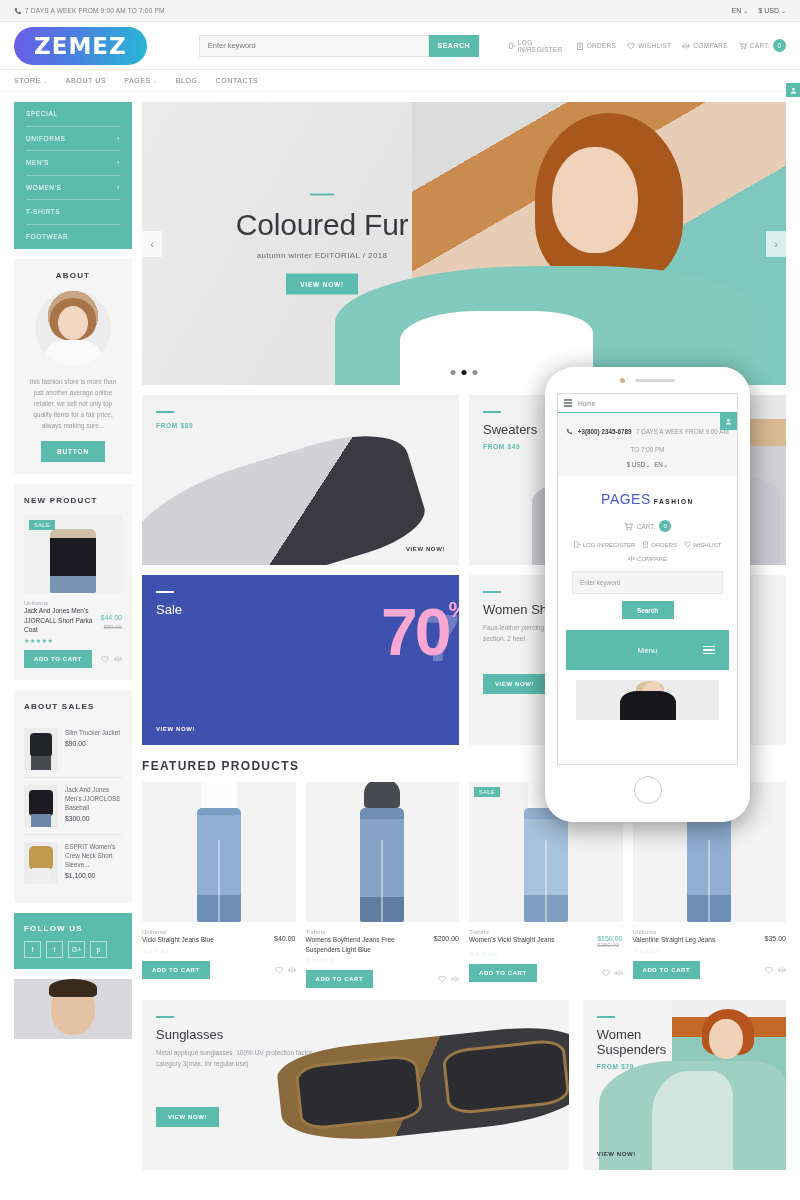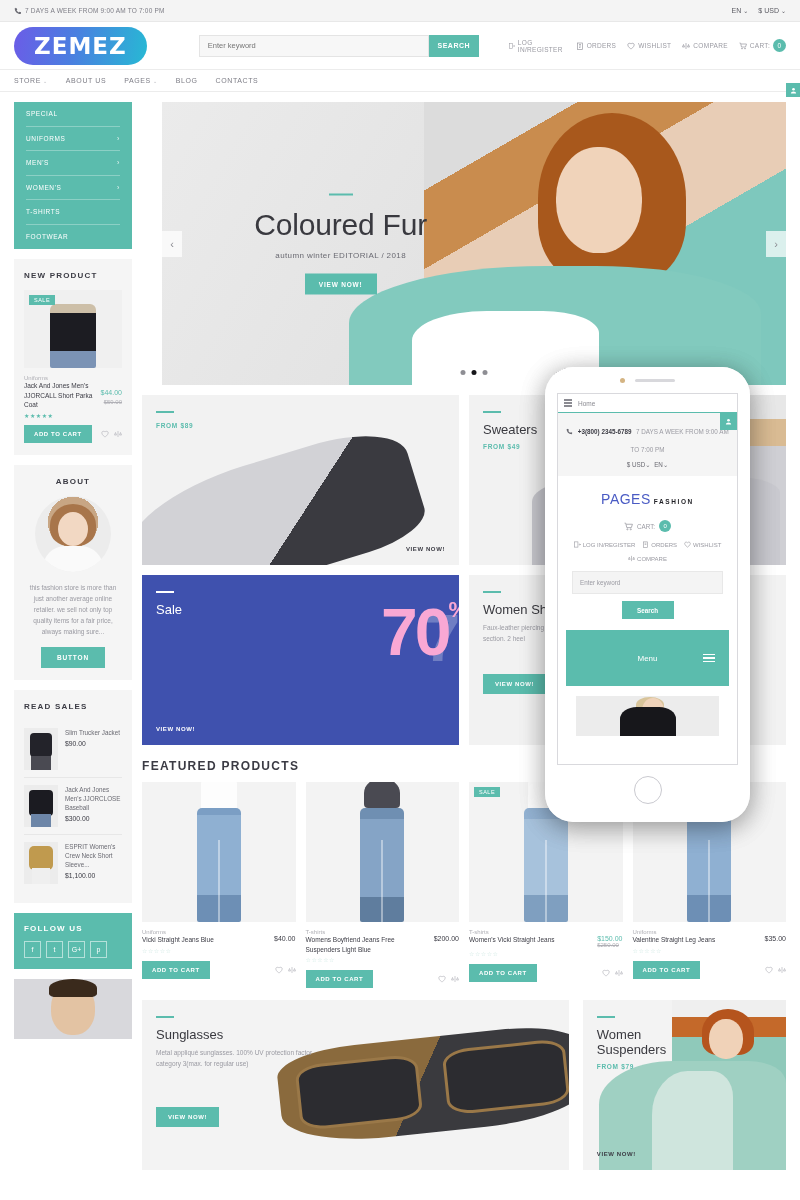--- a/index.html
+++ b/index.html
@@ -178,21 +178,20 @@
     width:17px; height:17px; border:1px solid rgba(255,255,255,.55);
     display:flex; align-items:center; justify-content:center; color:#fff;
     font-size:7px; cursor:pointer;
   }
   .botpic { height:60px; margin-top:10px; background:#d8d8dc; overflow:hidden; position:relative;}
 
   
   .hero {
     height:283px; position:relative; overflow:hidden;
     background:linear-gradient(120deg,#ebebeb 0%,#e2e2e2 52%,#d9d9d9 100%);
-    margin-left:20px;
   }
   .hero-model {
     position:absolute; right:0; top:0; width:58%; height:100%;
     background:linear-gradient(150deg,#dcdcdc 0 18%, #c98c4e 18% 34%, #e8cdb6 34% 56%, #7ec8bd 56% 100%);
   }
   .hero-hair {
     position:absolute; right:16%; top:4%; width:148px; height:172px;
     background:#a8581c; border-radius:52% 52% 38% 38%;
   }
   .hero-face {
@@ -362,21 +361,21 @@
   .ph-link { font-size:6px; color:#9a9aa2; display:flex; align-items:center; gap:2px; }
   .ph-searchbox {
     margin:9px 14px 0; height:23px; background:#f4f4f4; border:1px solid #e8e8e8;
     display:flex; align-items:center; padding:0 7px; font-size:6.3px; color:#9a9aa2;
   }
   .ph-searchbtn {
     margin:7px auto 0; width:52px; height:18px; background:#5bbcad; color:#fff;
     font-size:6.3px; font-weight:bold; display:flex; align-items:center; justify-content:center;
   }
   .ph-menu {
-    margin:11px 8px 0; height:56px; background:#5bbcad; display:flex; align-items:center;
+    margin:11px 8px 0; height:40px; background:#5bbcad; display:flex; align-items:center;
     justify-content:center; position:relative; color:#fff; font-size:8px;
   }
   .ph-menu .bars { position:absolute; right:14px; display:flex; flex-direction:column; gap:2px; }
   .ph-menu .bars span { width:12px; height:1.6px; background:#fff; display:block; }
   .ph-banner {
     margin:10px 18px 0; height:40px; background:#ececec; position:relative; overflow:hidden;
   }
   .ph-bn-jacket { position:absolute; left:50%; top:28%; transform:translateX(-50%); width:56px; height:40px; background:#17171b; border-radius:30% 30% 0 0; }
   .ph-bn-face { position:absolute; left:54%; top:6%; transform:translateX(-50%); width:22px; height:26px; background:#efd3ba; border-radius:48%; }
   .ph-bn-hair { position:absolute; left:52%; top:2%; transform:translateX(-50%); width:28px; height:16px; background:#d8c49a; border-radius:50% 50% 20% 20%; }
@@ -486,20 +485,31 @@
           <span class="arr"></span>
         </div>
       <div class="catitem">
           <span>FOOTWEAR</span>
           <span class="arr"></span>
         </div>
     </div>
 
 
     <div class="widget">
+      <div class="wtitle">ABOUT</div>
+      <div class="avatar">
+        <div class="hair"></div>
+          <div class="skin"></div>
+          <div class="shirt"></div>
+      </div>
+      <div class="abouttext">this fashion store is more than just another average online retailer. we sell not only top quality items for a fair price, always making sure...</div>
+      <button class="wbtn">BUTTON</button>
+    </div>
+
+    <div class="widget">
       <div class="wtitle left">NEW PRODUCT</div>
       <div class="np-img">
         <div class="sale-badge">SALE</div>
         <div style="width:46px;height:64px;background:linear-gradient(180deg,#cdbfa8 0 14%,#1c1c22 14% 74%,#7b93b5 74% 100%);border-radius:6px 6px 2px 2px;"></div>
       </div>
       <div class="np-cat">Uniforms</div>
       <div class="np-row">
         <div class="np-name">Jack And Jones Men's JJORCALL Short Parka Coat</div>
         <div class="np-price">
           <span class="np-new">$44.00</span>
@@ -514,32 +524,21 @@
               <path d="M8 14S1.5 9.8 1.5 5.6A3.6 3.6 0 018 4a3.6 3.6 0 016.5 1.6C14.5 9.8 8 14 8 14z"></path>
             </svg>
           <svg width="8" height="8" viewBox="0 0 16 16" fill="none" stroke="#b8b8be" stroke-width="1.4">
               <path d="M8 2v12M3 5l-2 5h4zM13 5l-2 5h4z"></path>
             </svg>
         </div>
       </div>
     </div>
 
     <div class="widget">
-      <div class="wtitle">ABOUT</div>
-      <div class="avatar">
-        <div class="hair"></div>
-          <div class="skin"></div>
-          <div class="shirt"></div>
-      </div>
-      <div class="abouttext">this fashion store is more than just another average online retailer. we sell not only top quality items for a fair price, always making sure...</div>
-      <button class="wbtn">BUTTON</button>
-    </div>
-
-    <div class="widget">
-      <div class="wtitle left">READ SALES</div>
+      <div class="wtitle left">ABOUT SALES</div>
       <div class="bs-item">
         <div class="bs-thumb">
             <div style="position:absolute;left:50%;top:14%;transform:translateX(-50%);width:22px;height:24px;background:#23232a;border-radius:4px"></div>
             <div style="position:absolute;left:50%;bottom:0;transform:translateX(-50%);width:20px;height:14px;background:#4a4a52"></div>
           </div>
         <div>
             <div class="bs-name">Slim Trucker Jacket</div>
             <div class="bs-price">$90.00</div>
           </div>
       </div>

